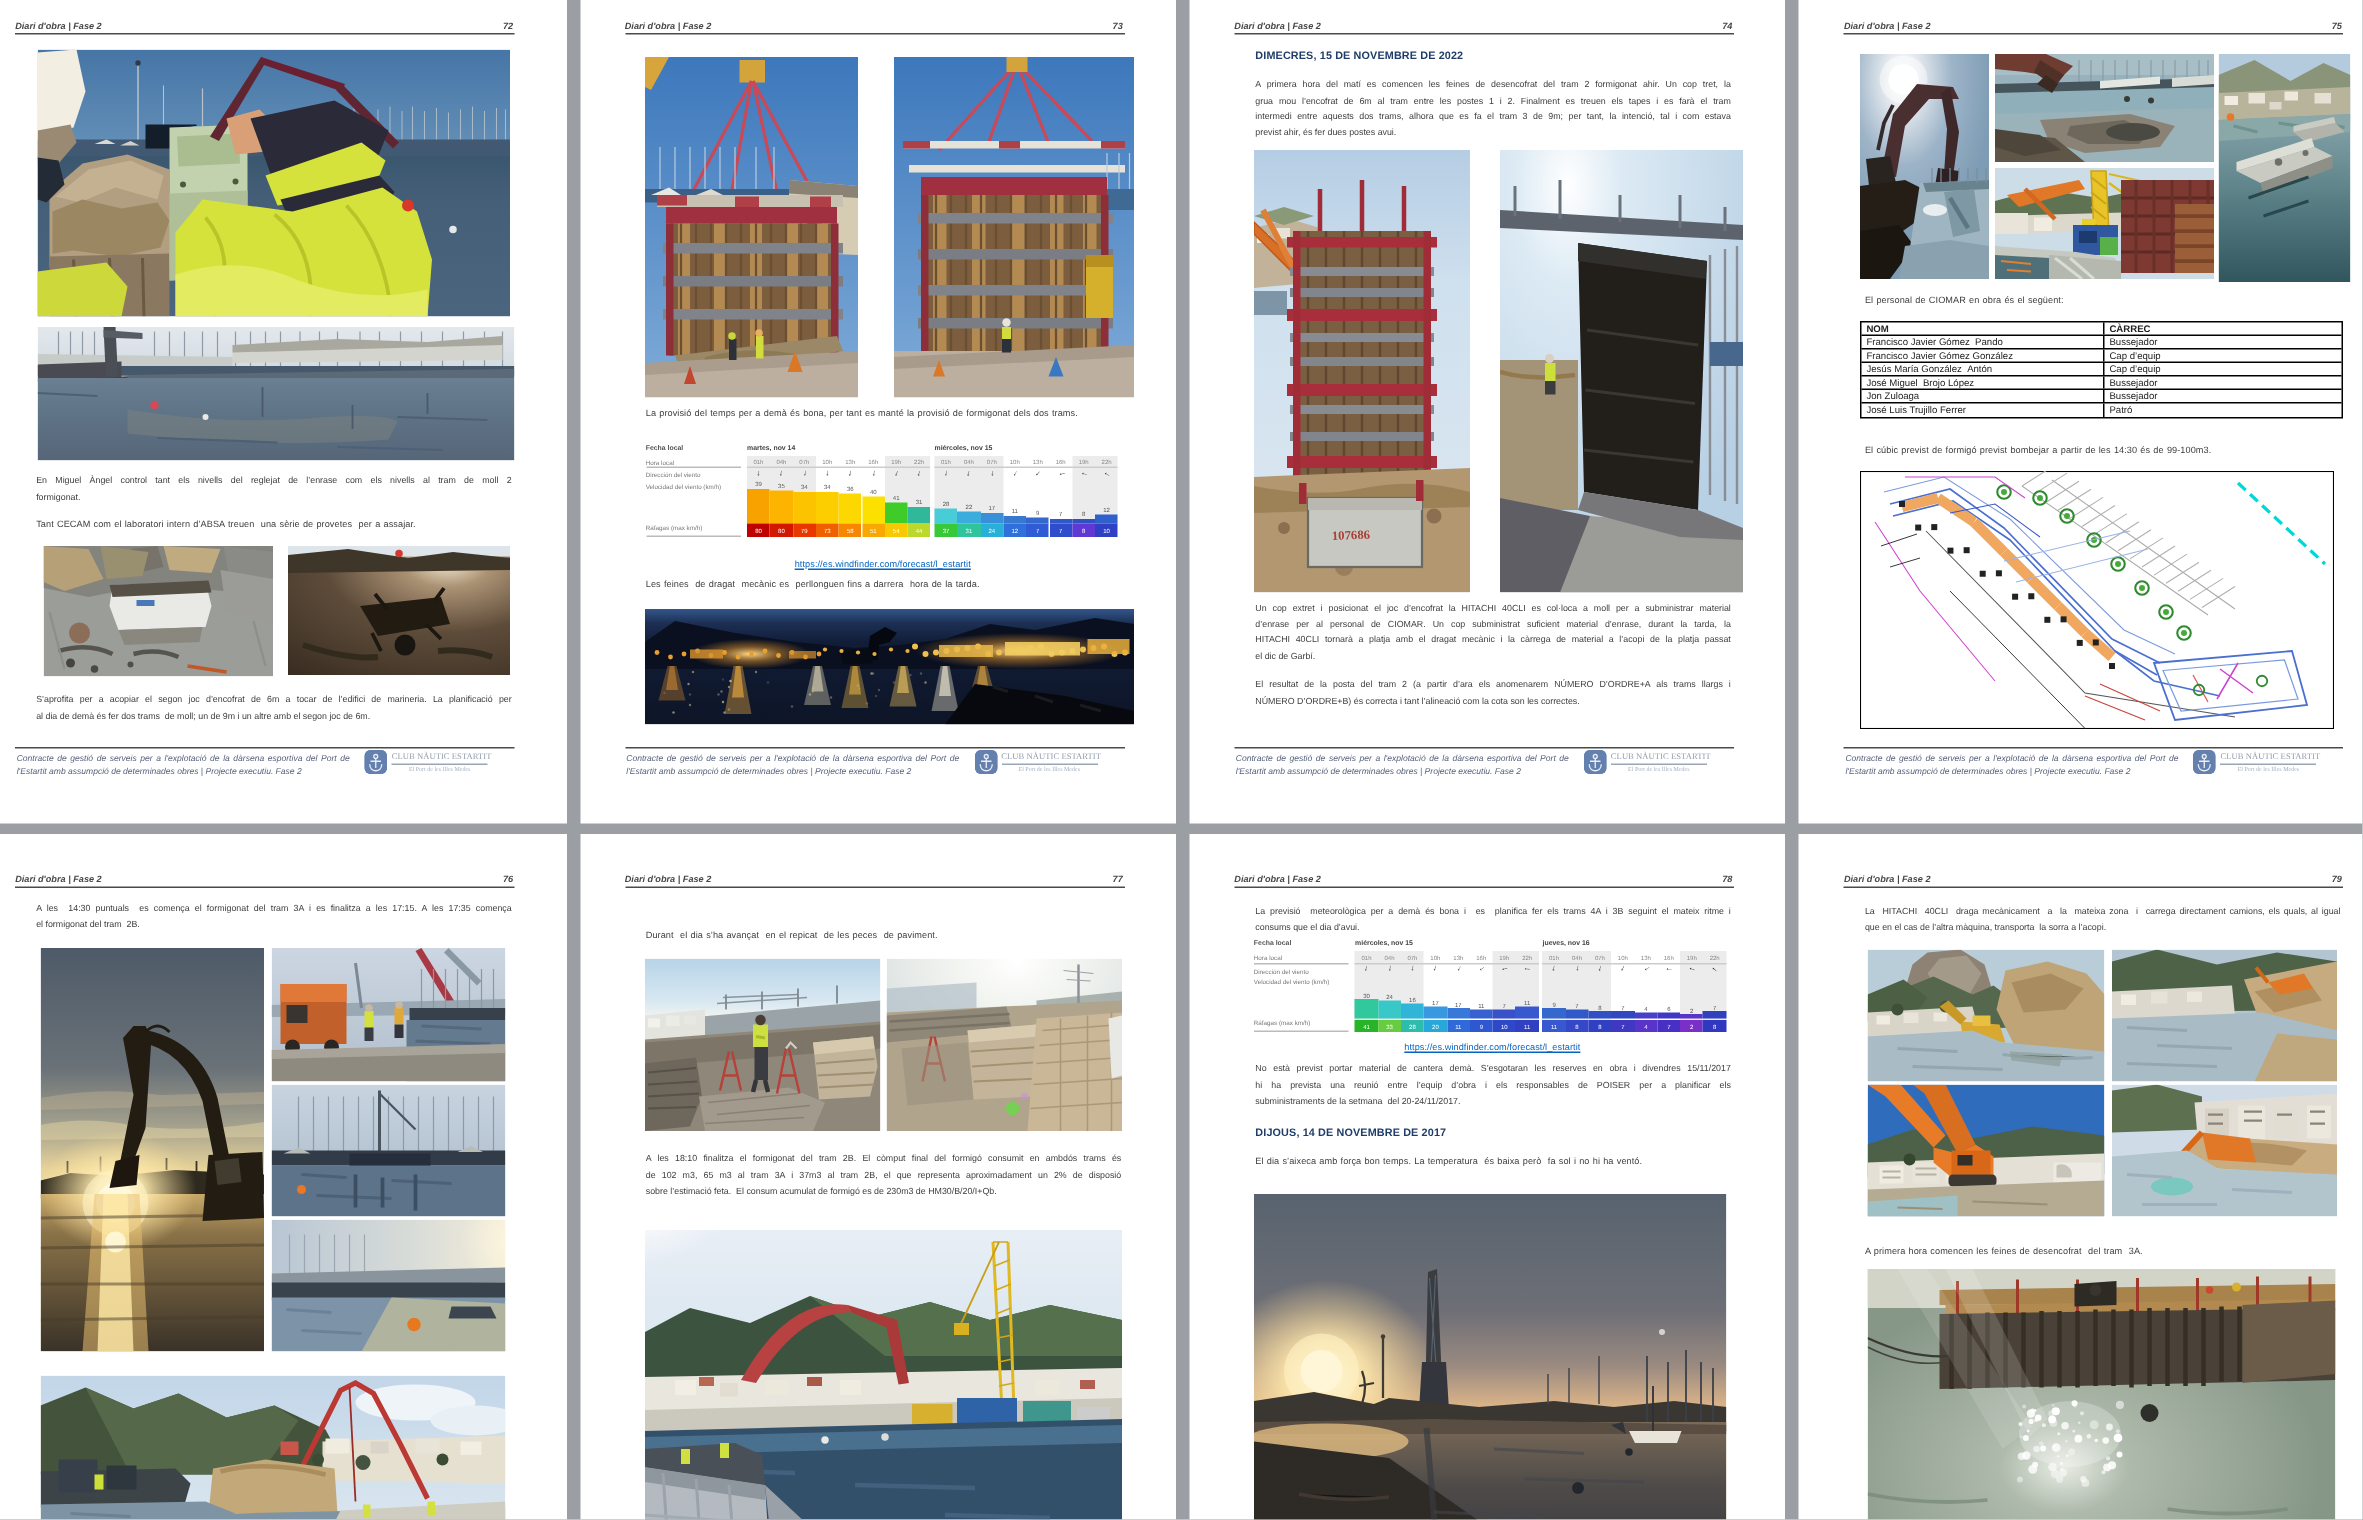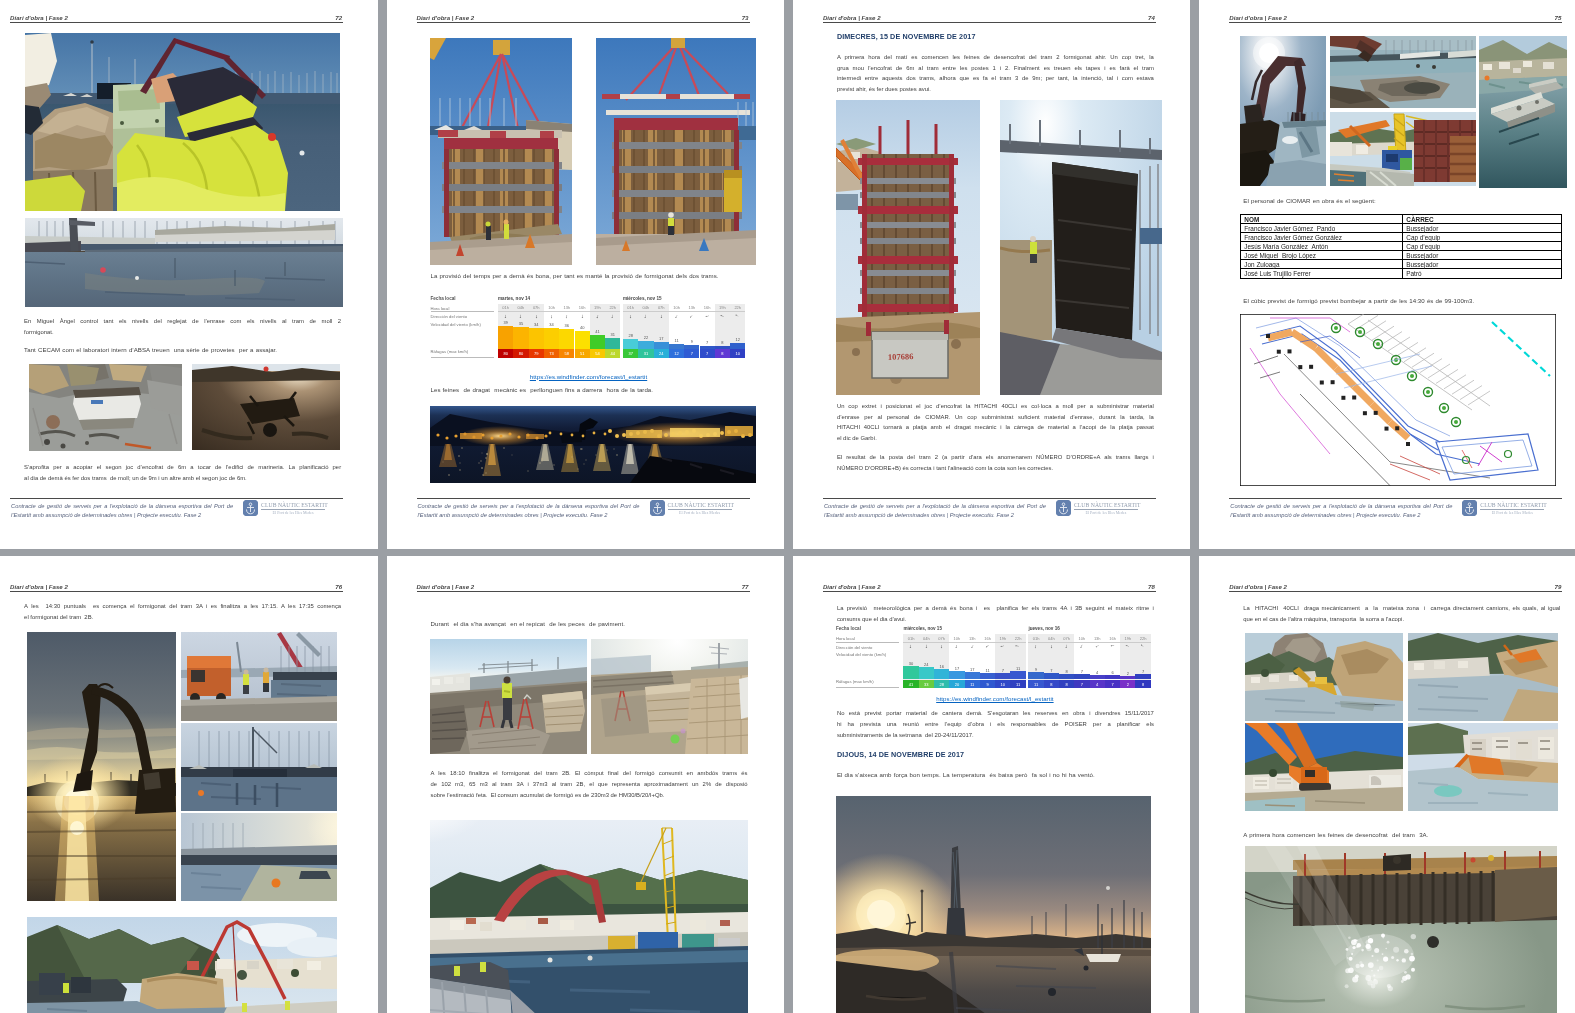--- a/index.html
+++ b/index.html
@@ -566,21 +566,21 @@
         </svg>
       </div>
 <div class="fclub">
         <div class="t1">CLUB NÀUTIC ESTARTIT</div>
         <div class="t2">El Port de les Illes Medes</div>
       </div>
 </div>
 <div class="page" style="left:792.9px;top:-12.4px">
 <div class="hdr">Diari d'obra | Fase 2<span class="n">74</span></div>
 <div class="hline"></div>
-<div class="h1" style="left:44px;top:44px;width:317px">DIMECRES, 15 DE NOVEMBRE DE 2017</div>
+<div class="h1" style="left:44px;top:44px;width:317px">DIMECRES, 15 DE NOVEMBRE DE 2022</div>
 <div class="jp" style="left:44px;top:64px;width:317px">
         <div>A primera hora del matí es comencen les feines de desencofrat del tram 2 formigonat ahir. Un cop tret, la</div>
         <div>grua mou l’encofrat de 6m al tram entre les postes 1 i 2. Finalment es treuen els tapes i es farà el tram</div>
         <div>intermedi entre aquests dos trams, alhora que es fa el tram 3 de 9m; per tant, la intenció, tal i com estava</div>
         <div class="last">previst ahir, és fer dues postes avui.</div>
       </div>
 <div class="ph" style="left:43px;top:112px;width:144px;height:295px">
         <svg width="144" height="295" viewBox="0 0 144 295" preserveAspectRatio="none">
 <defs>
             <linearGradient id="e1" x1="0" y1="0" x2="0" y2="1">

